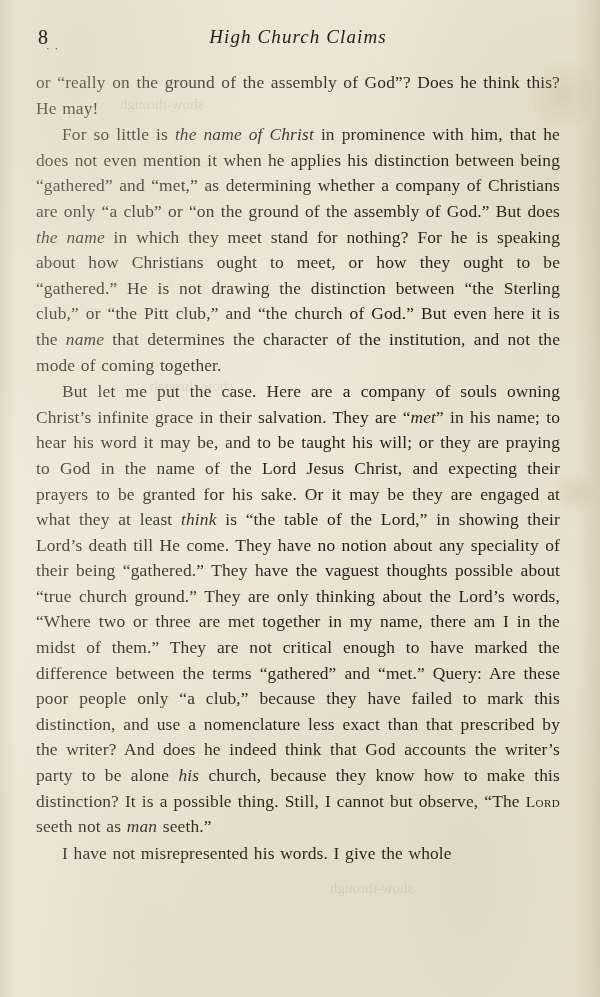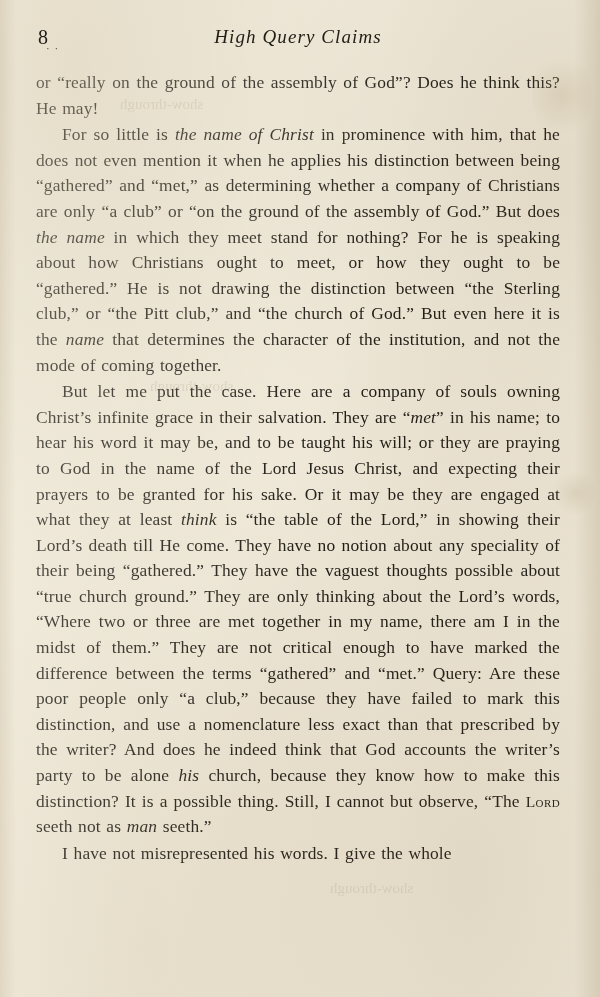--- a/index.html
+++ b/index.html
@@ -141,21 +141,21 @@
   <div class="edge-shade"></div>
   <div class="edge-shade-left"></div>
 
   <div class="ghost ghost-1">show-through</div>
   <div class="ghost ghost-2">show-through</div>
   <div class="ghost ghost-3">show-through</div>
 
   <div class="running-head">
     <span class="tick">· ·</span>
     <span class="folio">8</span>
-    <span class="head-title">High Query Claims</span>
+    <span class="head-title">High Church Claims</span>
   </div>
 
   <div class="body-text" id="body-text">
       <p class="noindent"><span>or “really on the ground of the assembly of God”? Does he think this? He may!</span></p>
       <p><span>For so little is </span><i>the name of Christ</i><span> in prominence with him, that he does not even mention it when he applies his distinction between being “gathered” and “met,” as determining whether a company of Christians are only “a club” or “on the ground of the assembly of God.” But does </span><i>the name</i><span> in which they meet stand for nothing? For he is speaking about how Christians ought to meet, or how they ought to be “gathered.” He is not drawing the distinction between “the Sterling club,” or “the Pitt club,” and “the church of God.” But even here it is the </span><i>name</i><span> that determines the character of the institution, and not the mode of coming together.</span></p>
       <p><span>But let me put the case. Here are a company of souls owning Christ’s infinite grace in their salvation. They are “</span><i>met</i><span>” in his name; to hear his word it may be, and to be taught his will; or they are praying to God in the name of the Lord Jesus Christ, and expecting their prayers to be granted for his sake. Or it may be they are engaged at what they at least </span><i>think</i><span> is “the table of the Lord,” in showing their Lord’s death till He come. They have no notion about any speciality of their being “gathered.” They have the vaguest thoughts possible about “true church ground.” They are only thinking about the Lord’s words, “Where two or three are met together in my name, there am I in the midst of them.” They are not critical enough to have marked the difference between the terms “gathered” and “met.” Query: Are these poor people only “a club,” because they have failed to mark this distinction, and use a nomenclature less exact than that prescribed by the writer? And does he indeed think that God accounts the writer’s party to be alone </span><i>his</i><span> church, because they know how to make this distinction? It is a possible thing. Still, I cannot but observe, “The </span><span class="sc">Lord</span><span> seeth not as </span><i>man</i><span> seeth.”</span></p>
       <p class="last-line"><span>I have not misrepresented his words. I give the whole</span></p>
     </div>
 
 </div>

